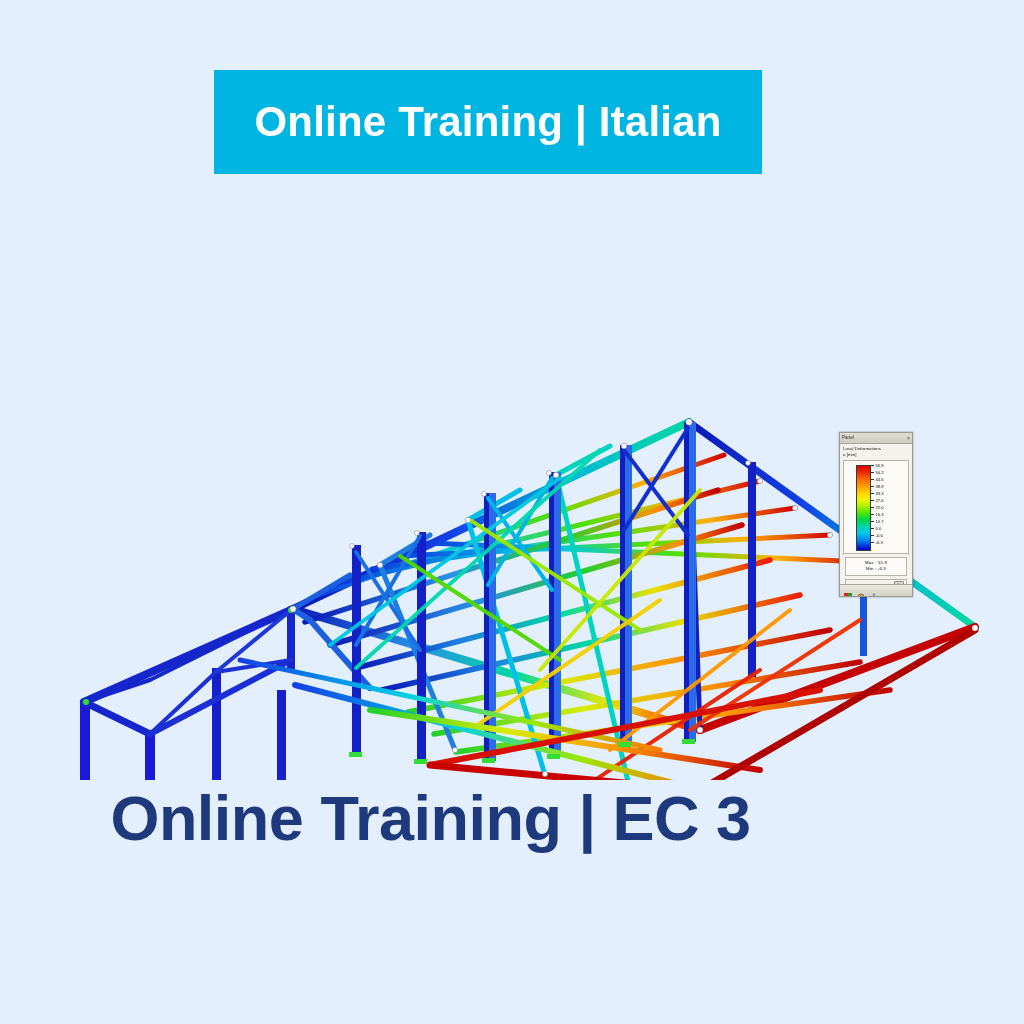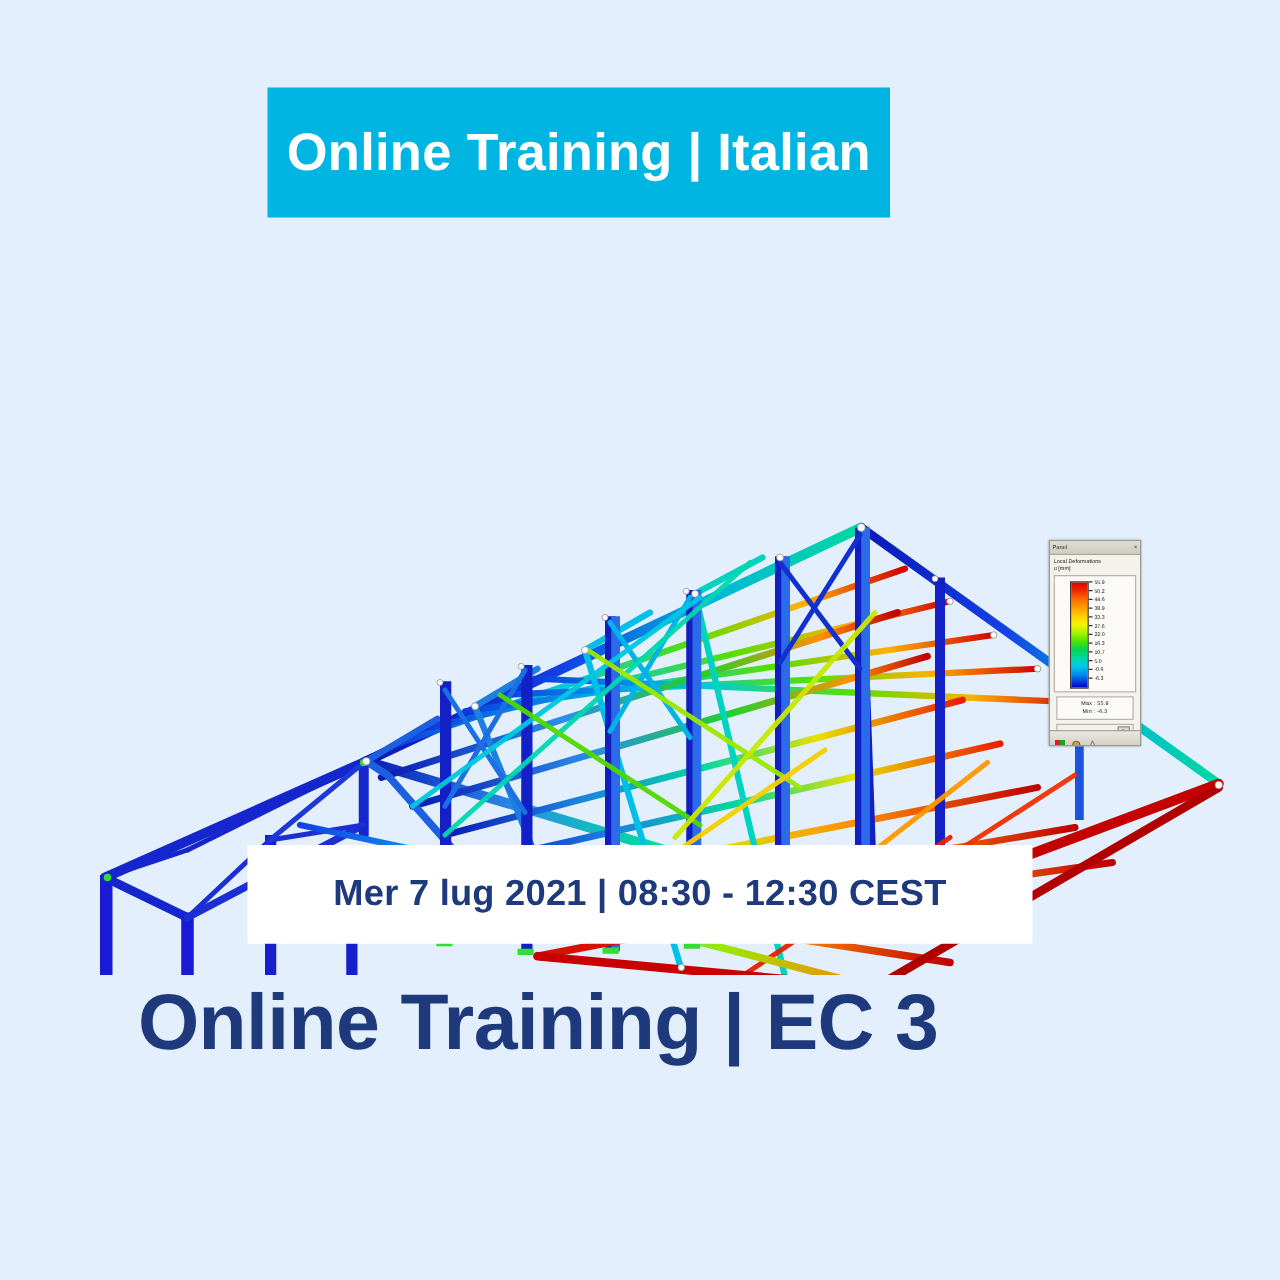--- a/index.html
+++ b/index.html
@@ -7,21 +7,21 @@
     width:1024px;height:1024px;
     background:#e3effc;
     font-family:"Liberation Sans", sans-serif;
     overflow:hidden;
     position:relative;
   }
   #stage{position:relative;width:1024px;height:1024px;overflow:hidden;}
 
   
   .top-banner{
-    position:absolute;left:214px;top:70px;width:498px;height:104px;
+    position:absolute;left:214px;top:70px;width:548px;height:104px;
     background:#00b5e2;
     display:flex;align-items:center;justify-content:center;
   }
   .top-banner-text{
     color:#ffffff;
     font-size:42px;
     font-weight:bold;
     letter-spacing:0.2px;
     line-height:1;
     white-space:nowrap;
@@ -387,21 +387,18 @@
           </svg>
       </span>
       <span class="foot-ico">
         <svg width="8" height="8" viewBox="0 0 8 8">
             <polygon points="4,0.6 7,7.4 1,7.4" fill="#d8d6cc" stroke="#555" stroke-width="0.6"></polygon>
           </svg>
       </span>
     </div>
   </div>
 
-  <div class="date-banner">
-    <span class="date-text">Mer 7 lug 2021 | 08:30 - 12:30 CEST</span>
-  </div>
 
   <div class="headline">
     <span class="l1">Online Training | EC 3</span>
   </div>
 
 </div>
 
 </body></html>

